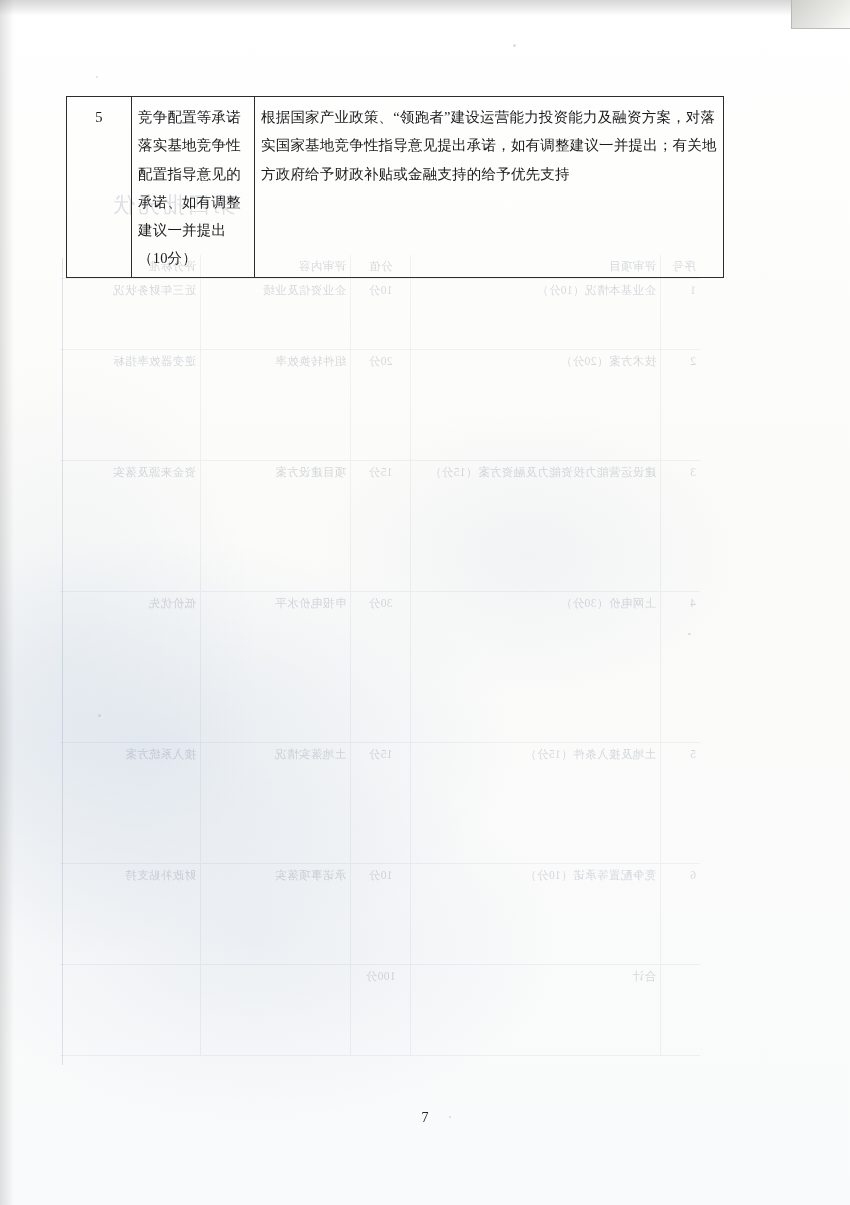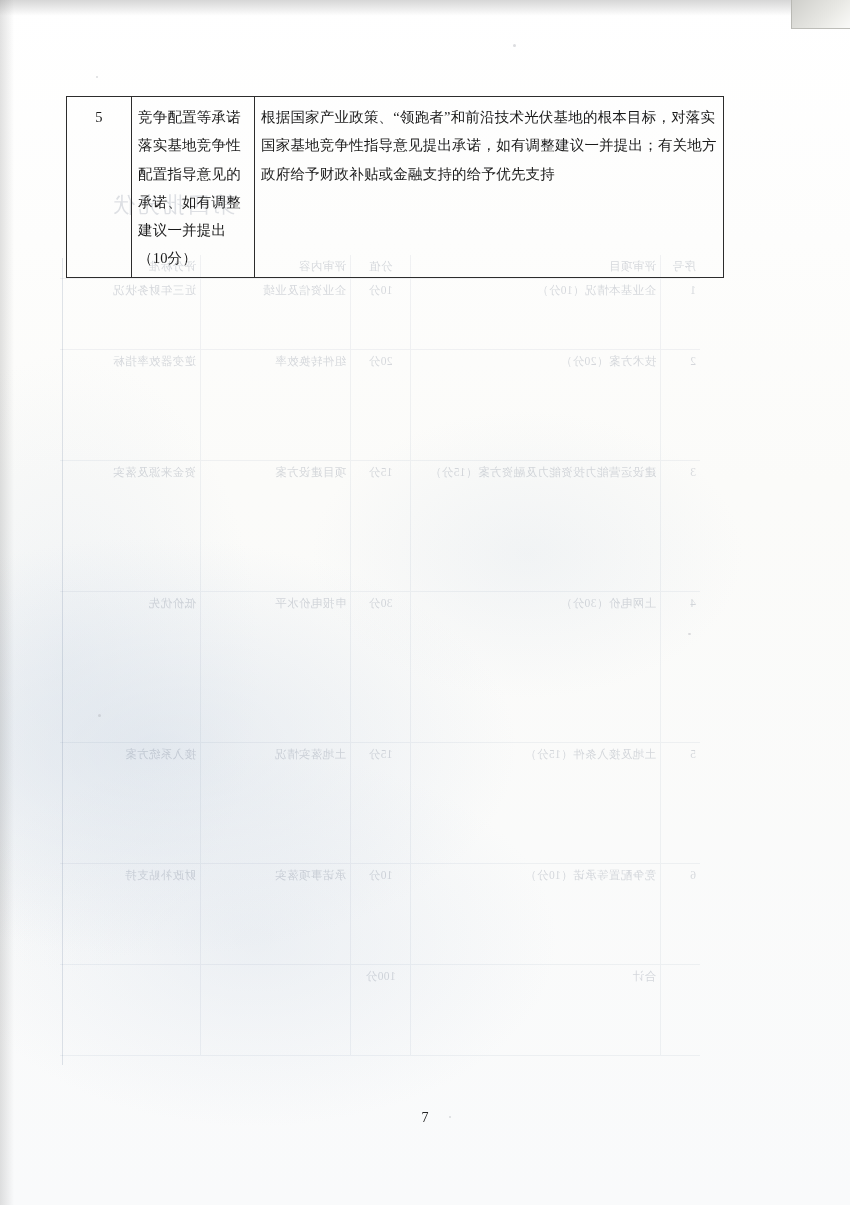--- a/index.html
+++ b/index.html
@@ -211,21 +211,21 @@
   <tbody>
       <tr>
     <td class="col-no">
       <span class="cell-text">5</span>
     </td>
     <td class="col-item">
       <span class="cell-text">竞争配置等承诺</span>
       <span class="cell-text">落实基地竞争性配置指导意见的承诺、如有调整建议一并提出（10分）</span>
     </td>
     <td class="col-desc">
-      <span class="cell-text">根据国家产业政策、“领跑者”和前沿技术光伏基地的根本目标，对落实国家基地竞争性指导意见提出承诺，如有调整建议一并提出；有关地方政府给予财政补贴或金融支持的给予优先支持</span>
+      <span class="cell-text">根据国家产业政策、“领跑者”建设运营能力投资能力及融资方案，对落实国家基地竞争性指导意见提出承诺，如有调整建议一并提出；有关地方政府给予财政补贴或金融支持的给予优先支持</span>
     </td>
   </tr>
 </tbody>
   </table>
 
 <div class="page-number">7</div>
 
 <div class="speck" style="left:513px; top:44px; width:3px; height:3px;"></div>
 <div class="speck" style="left:96px; top:76px; width:2px; height:2px;"></div>
 <div class="speck" style="left:688px; top:633px; width:3px; height:2px;"></div>

